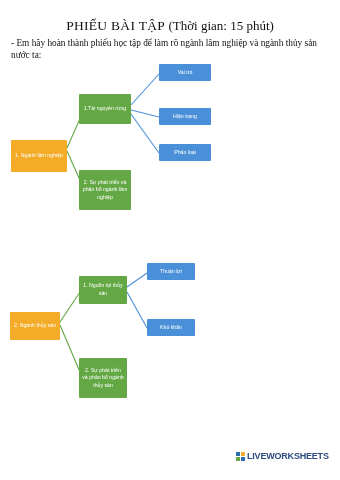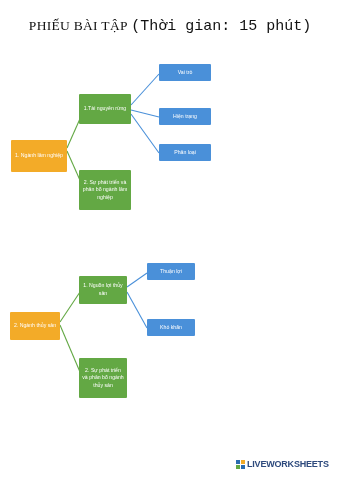--- a/index.html
+++ b/index.html
@@ -28,22 +28,21 @@
     font-family: "Liberation Serif", serif;
     font-size: 13.5px;
     color: #111111;
   }
   .title .main {
     font-weight: normal;
     letter-spacing: 0.3px;
   }
   .title .sub {
     font-weight: normal;
-    font-size: 15px;
-    font-family: Liberation Mono, monospace;
+    font-size: 13px;
   }
   .instruction {
     position: absolute;
     top: 38px;
     left: 11px;
     width: 322px;
     font-family: "Liberation Serif", serif;
     font-size: 9.3px;
     color: #111111;
     line-height: 1.25;
@@ -81,21 +80,20 @@
   .node.blue   { background: #4a90d9; }
   .node .lbl { display: block; width: 100%; }
 
   .footer {
     position: absolute;
     left: 236px;
     top: 451px;
     display: flex;
     align-items: center;
     gap: 2px;
-    margin-top: 8px;
   }
   .footer .grid-mark {
     width: 9px;
     height: 9px;
     display: grid;
     grid-template-columns: 1fr 1fr;
     grid-template-rows: 1fr 1fr;
     gap: 1px;
   }
   .footer .grid-mark i { display: block; }
@@ -113,20 +111,21 @@
 </head>
 <body>
 
 <div class="page">
 
   <div class="title">
     <span class="main">PHIẾU BÀI TẬP</span>
     <span class="sub">(Thời gian: 15 phút)</span>
   </div>
 
+  <div class="instruction">- Em hãy hoàn thành phiếu học tập để làm rõ ngành lâm nghiệp và ngành thủy sản nước ta:</div>
 
   <div class="diagram">
 
     <svg class="lines" viewBox="0 0 340 480">
 
       <path d="M67,148 L83,112" stroke="#63a844" stroke-width="1.1" fill="none"></path>
       <path d="M67,151 L83,187" stroke="#63a844" stroke-width="1.1" fill="none"></path>
 
       <path d="M131,105 L159,74" stroke="#4a90d9" stroke-width="1.1" fill="none"></path>
       <path d="M131,110 L159,117" stroke="#4a90d9" stroke-width="1.1" fill="none"></path>

